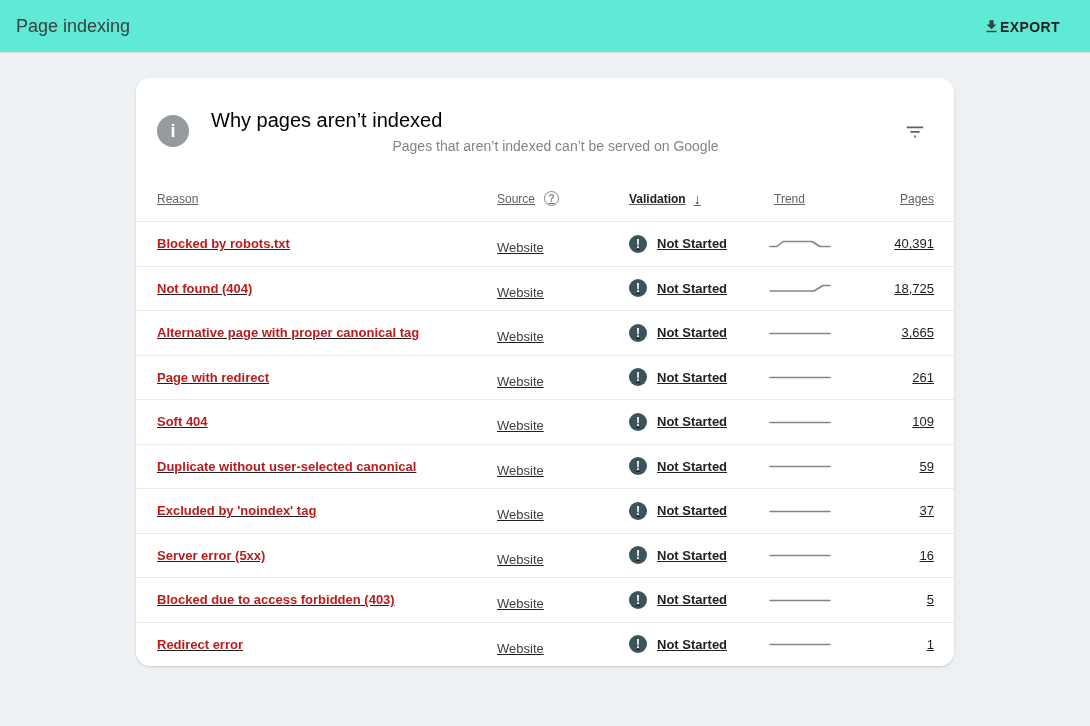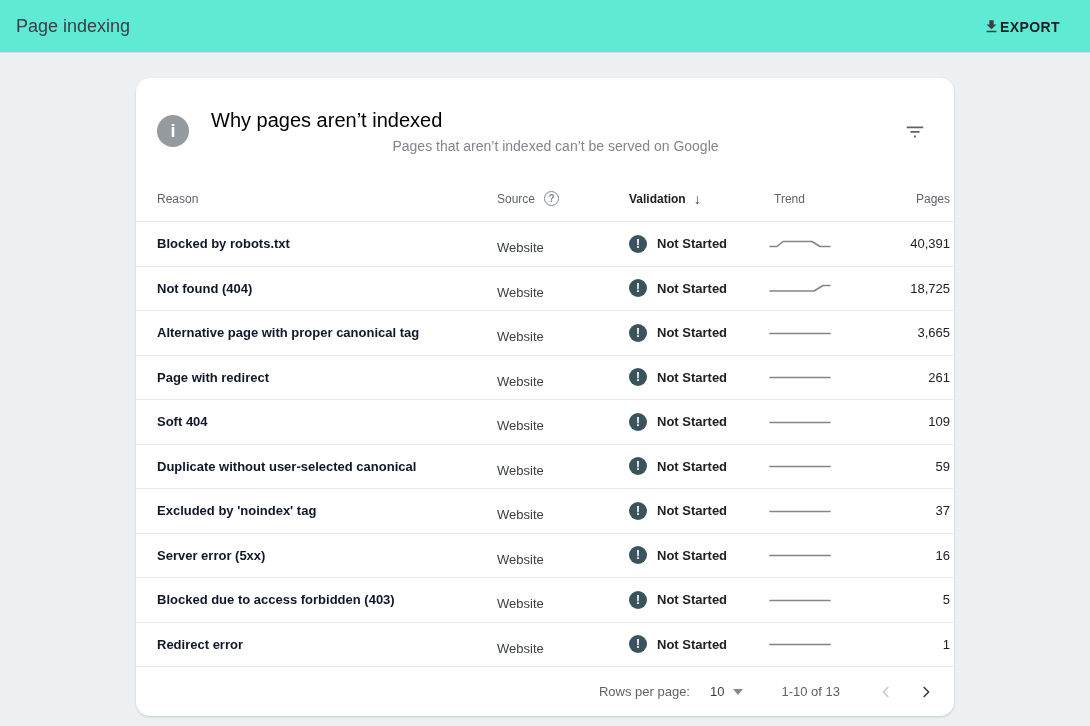--- a/index.html
+++ b/index.html
@@ -49,37 +49,38 @@
   .card-title { font-size: 20px; color: #000000; line-height: 1.2; }
   .card-subtitle { font-size: 14px; color: #80868b; margin-top: 6px; text-align: center; }
   .filter-btn { background: none; border: none; cursor: pointer; padding: 4px; }
   .filter-btn svg { display: block; }
 
   
   .thead, .trow {
     display: grid;
     grid-template-columns: 340px 132px 145px 85px 1fr;
     align-items: center;
-    padding: 0 4px 0 21px;
+    padding: 0 20px 0 21px;
+    text-decoration: underline;
   }
   .thead { height: 45px; font-size: 12px; color: #5f6368; }
   .th { display: flex; align-items: center; cursor: pointer; }
   .th-validation { font-weight: bold; color: #202124; }
   .sort-arrow { margin-left: 8px; font-size: 14px; color: #3c4043; }
   .help-icon {
     width: 15px; height: 15px; margin-left: 9px;
     border: 1.4px solid #80868b; border-radius: 50%;
     color: #80868b; font-size: 10px; font-weight: bold;
     display: inline-flex; align-items: center; justify-content: center;
     cursor: pointer;
   }
   .th-pages, .td-pages { justify-self: end; text-align: right; }
 
   .trow { height: 44.5px; border-top: 1px solid #e8eaed; font-size: 13px; cursor: pointer; }
-  .td-reason { font-weight: bold; color: #0f172a; padding-right: 12px; }
+  .td-reason { font-weight: bold; color: #b91c1c; padding-right: 12px; }
   .td-source { color: #3c4043; margin-top: 8px; }
   .td-validation { display: flex; align-items: center; gap: 10px; font-weight: bold; color: #202124; }
   .val-icon {
     width: 18px; height: 18px; border-radius: 50%; flex: 0 0 18px;
     background: #3b545c; color: #fff;
     display: flex; align-items: center; justify-content: center;
     font-size: 12px; font-weight: bold; line-height: 1;
   }
   .td-trend svg { display: block; margin-left: -5px; }
   .td-pages { color: #202124; }
@@ -309,35 +310,13 @@
         <span>
           <svg width="62" height="16" viewBox="0 0 62 16" fill="none">
             <path d="M1 8.5 L61 8.5" stroke="#80868b" stroke-width="1.6" stroke-linejoin="round" stroke-linecap="round"></path>
           </svg>
         </span>
       </div>
       <div class="td-pages">1</div>
     </div>
     </div>
 
-  <div class="card-footer">
-    <span class="rpp-label">Rows per page:</span>
-    <span class="rpp-select">
-      <span>10</span>
-      <span class="caret-down"></span>
-    </span>
-    <span class="range-label">1-10 of 13</span>
-    <button class="pager-btn" aria-disabled="true">
-      <span>
-        <svg width="18" height="18" viewBox="0 0 24 24" fill="none">
-            <polyline points="14.5,6 8.5,12 14.5,18" stroke="#c6cace" stroke-width="2.2" stroke-linecap="round" stroke-linejoin="round"></polyline>
-          </svg>
-      </span>
-    </button>
-    <button class="pager-btn">
-      <span>
-        <svg width="18" height="18" viewBox="0 0 24 24" fill="none">
-            <polyline points="9.5,6 15.5,12 9.5,18" stroke="#3c4043" stroke-width="2.2" stroke-linecap="round" stroke-linejoin="round"></polyline>
-          </svg>
-      </span>
-    </button>
-  </div>
 </div>
 
 </body></html>

